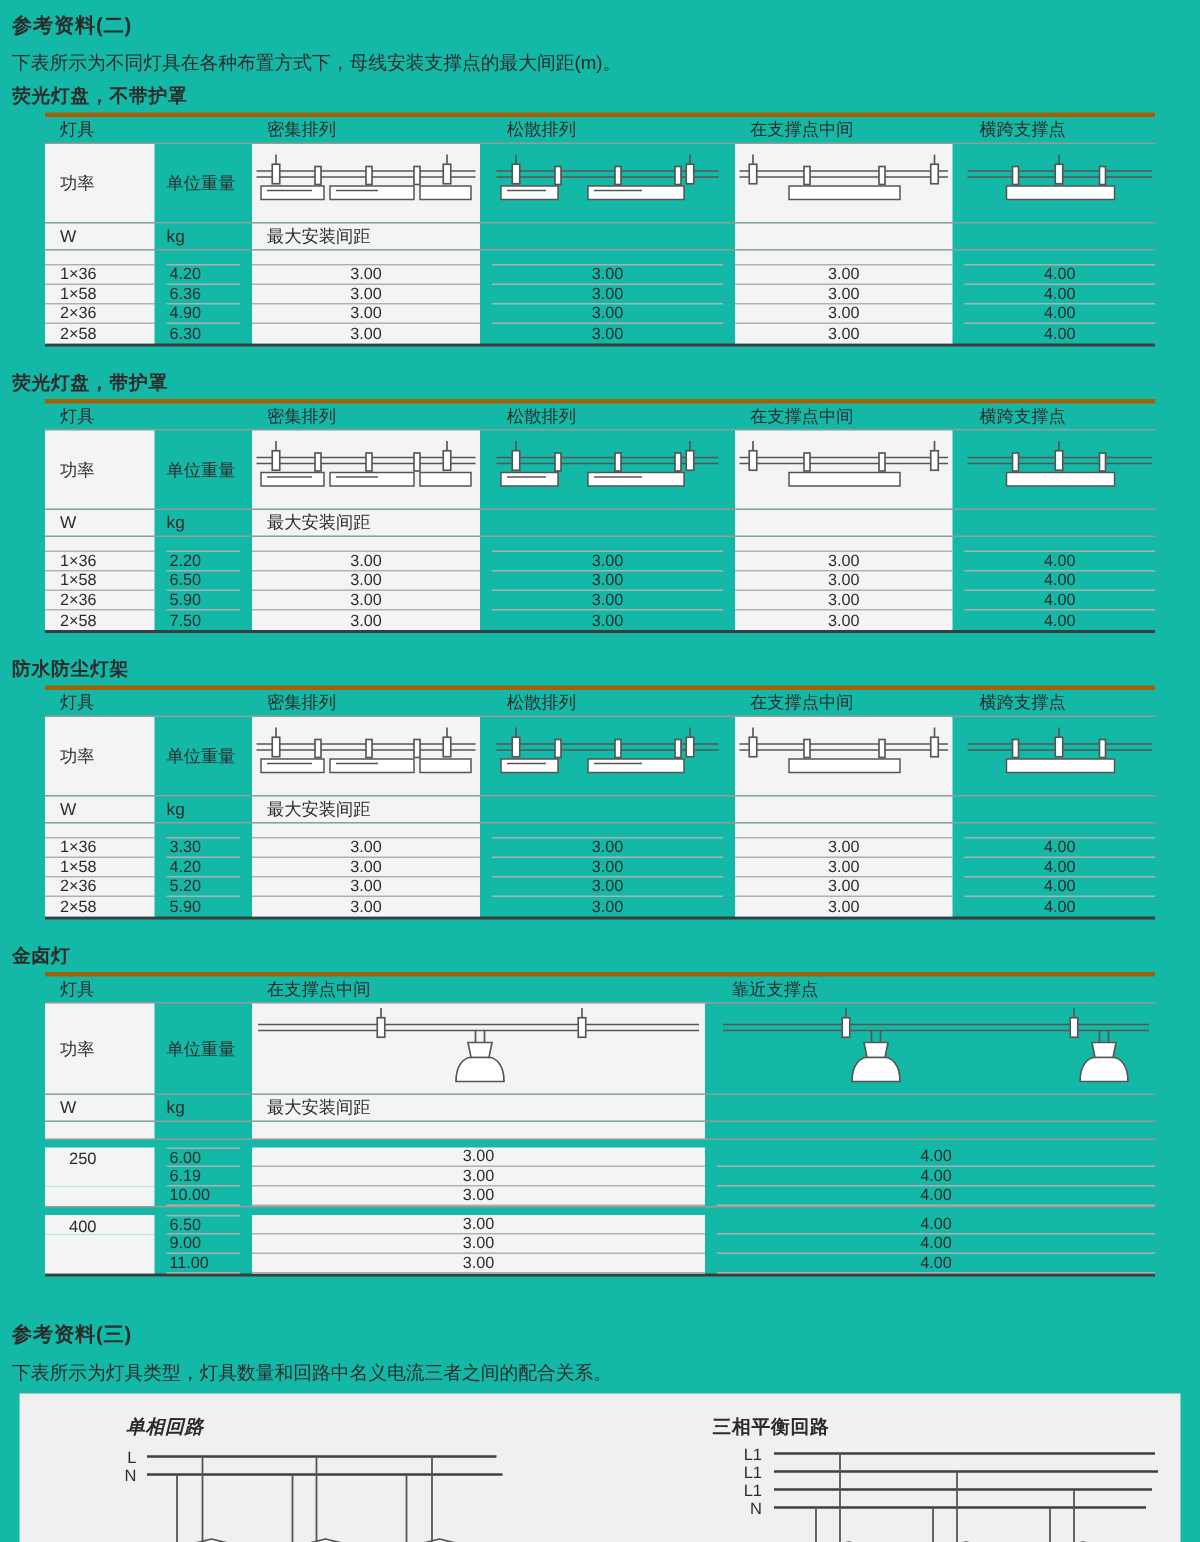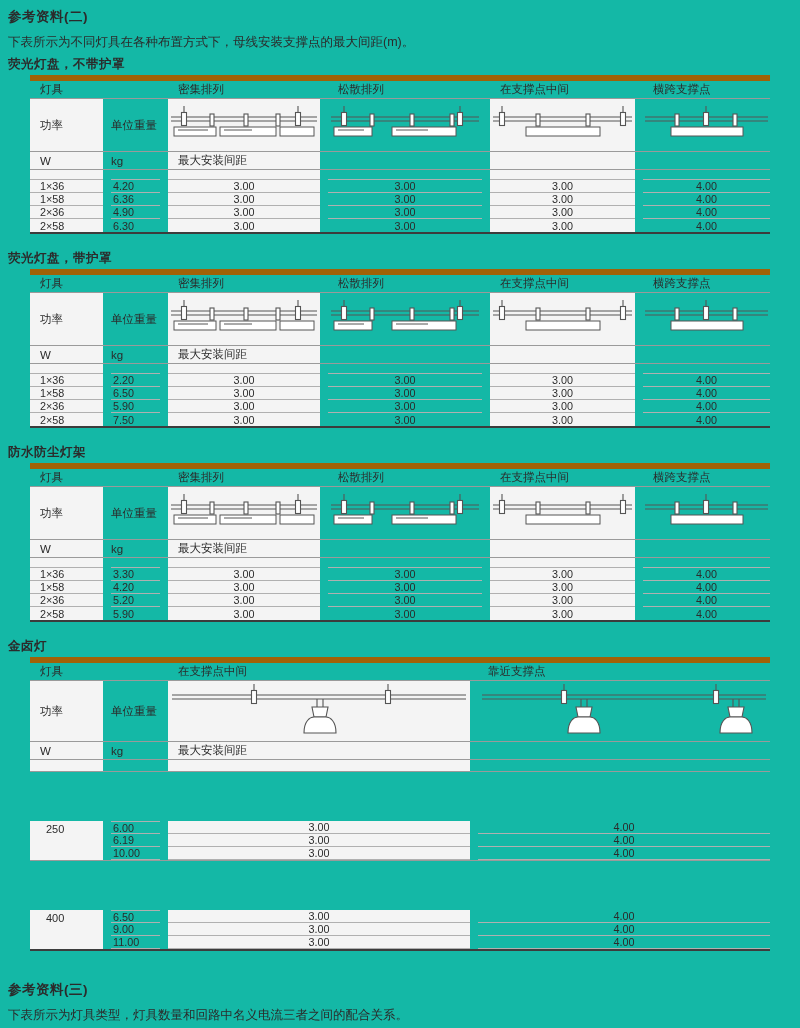--- a/index.html
+++ b/index.html
@@ -4,21 +4,21 @@
 <style>
   html,body{margin:0;padding:0;background:#fff;}
   body{font-family:"Liberation Sans","DejaVu Sans",sans-serif;color:#2b2b2b;}
   .page{position:relative;width:800px;height:1028px;background:#14b8a6;overflow:hidden;}
 
   .h-main{font-size:13.5px;font-weight:bold;padding:8px 0 0 8px;letter-spacing:.5px;}
   .intro{font-size:12.5px;padding:8px 0 0 8px;}
 
   .tbl-title{font-size:12.5px;font-weight:bold;margin:5px 0 2px 8px;letter-spacing:.5px;}
 
-  .tbl{width:740px;margin-left:30px;border-top:6px solid #a16207;border-bottom:2px solid #3c3c3c;}
+  .tbl{width:740px;margin-left:30px;border-top:3px solid #a16207;border-bottom:2px solid #3c3c3c;}
   .row{display:grid;column-gap:8px;}
   .f .row{grid-template-columns:73px 49px 152px 154px 145px 127px;}
   .m .row{grid-template-columns:73px 49px 302px 292px;}
   .cell{display:flex;align-items:center;font-size:11px;overflow:hidden;white-space:nowrap;}
   .f .cell.c1,.f .cell.c3,.f .cell.c5{background:#f4f4f4;}
   .m .cell.c1,.m .cell.c3{background:#f4f4f4;}
   .row.head .cell{background:transparent;}
   .lpad{padding-left:10px;}
 
   .row.head{height:17px;border-bottom:1px solid #9a9a9a;}
@@ -32,21 +32,21 @@
   .row.spacer{height:10px;}
   .row.spacer .cell{border-bottom:1px solid #b0b0b0;}
   .row.mspacer{height:11px;border-bottom:1px solid #9a9a9a;}
 
   .rows .row{height:13px;}
   .rows .cell{border-bottom:1px solid #b0b0b0;justify-content:center;font-size:10.8px;}
   .rows .cell.c1{justify-content:flex-start;padding-left:10px;}
   .f .rows .cell.c2{justify-content:flex-start;padding-left:2px;}
   .f .rows .row:last-child .cell{border-bottom:none;}
 
-  .group{position:relative;padding-top:5px;border-bottom:1px solid #9a9a9a;margin-top:44px;}
+  .group{position:relative;padding-top:5px;border-bottom:1px solid #9a9a9a;}
   .group.last{border-bottom:none;}
   .glabel{position:absolute;left:16px;top:7px;font-size:11px;}
   .grows .cell.c1{border-bottom:none;}
   .grows .cell.c2{justify-content:flex-start;padding-left:2px;}
   .grows .row:first-child .cell.c2{border-top:1px solid #b0b0b0;}
 
   .dsvg{display:block;width:100%;}
 
   .panel{position:relative;width:774px;height:149px;margin:5px 0 0 13px;background:#f0f0f0;}
   .cir-title{position:absolute;top:14px;font-size:12.5px;font-weight:bold;letter-spacing:.5px;}

